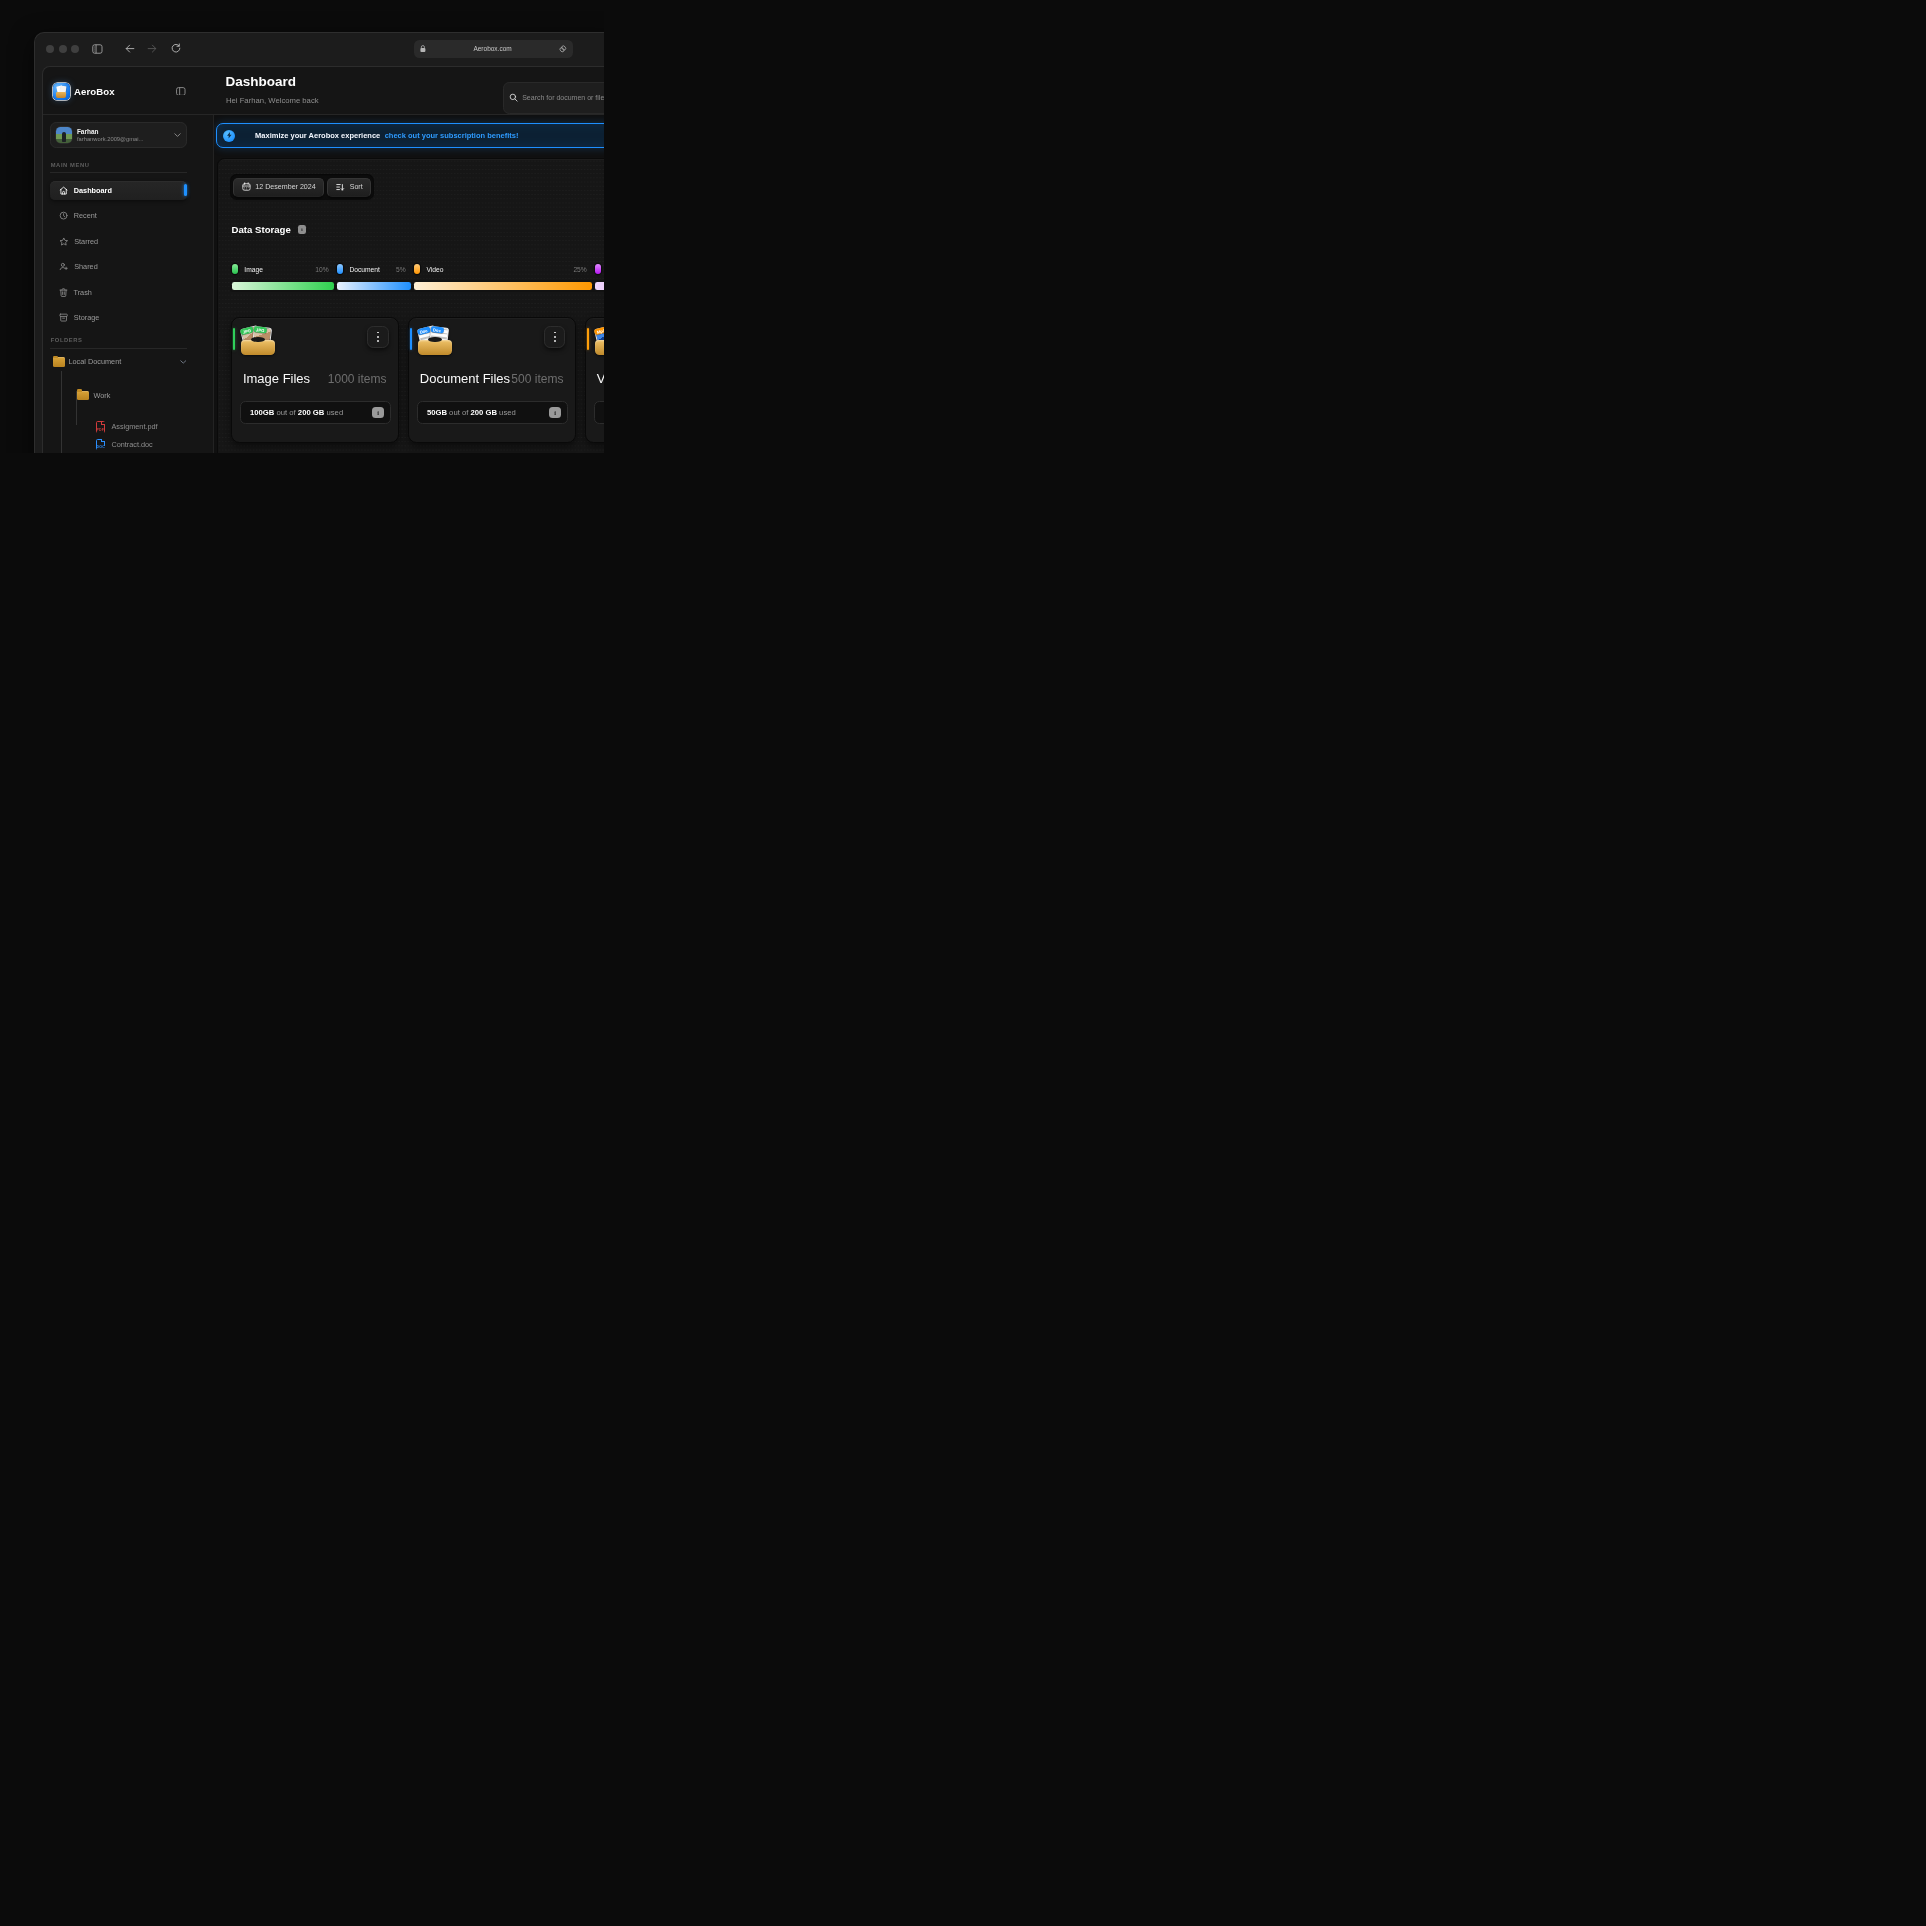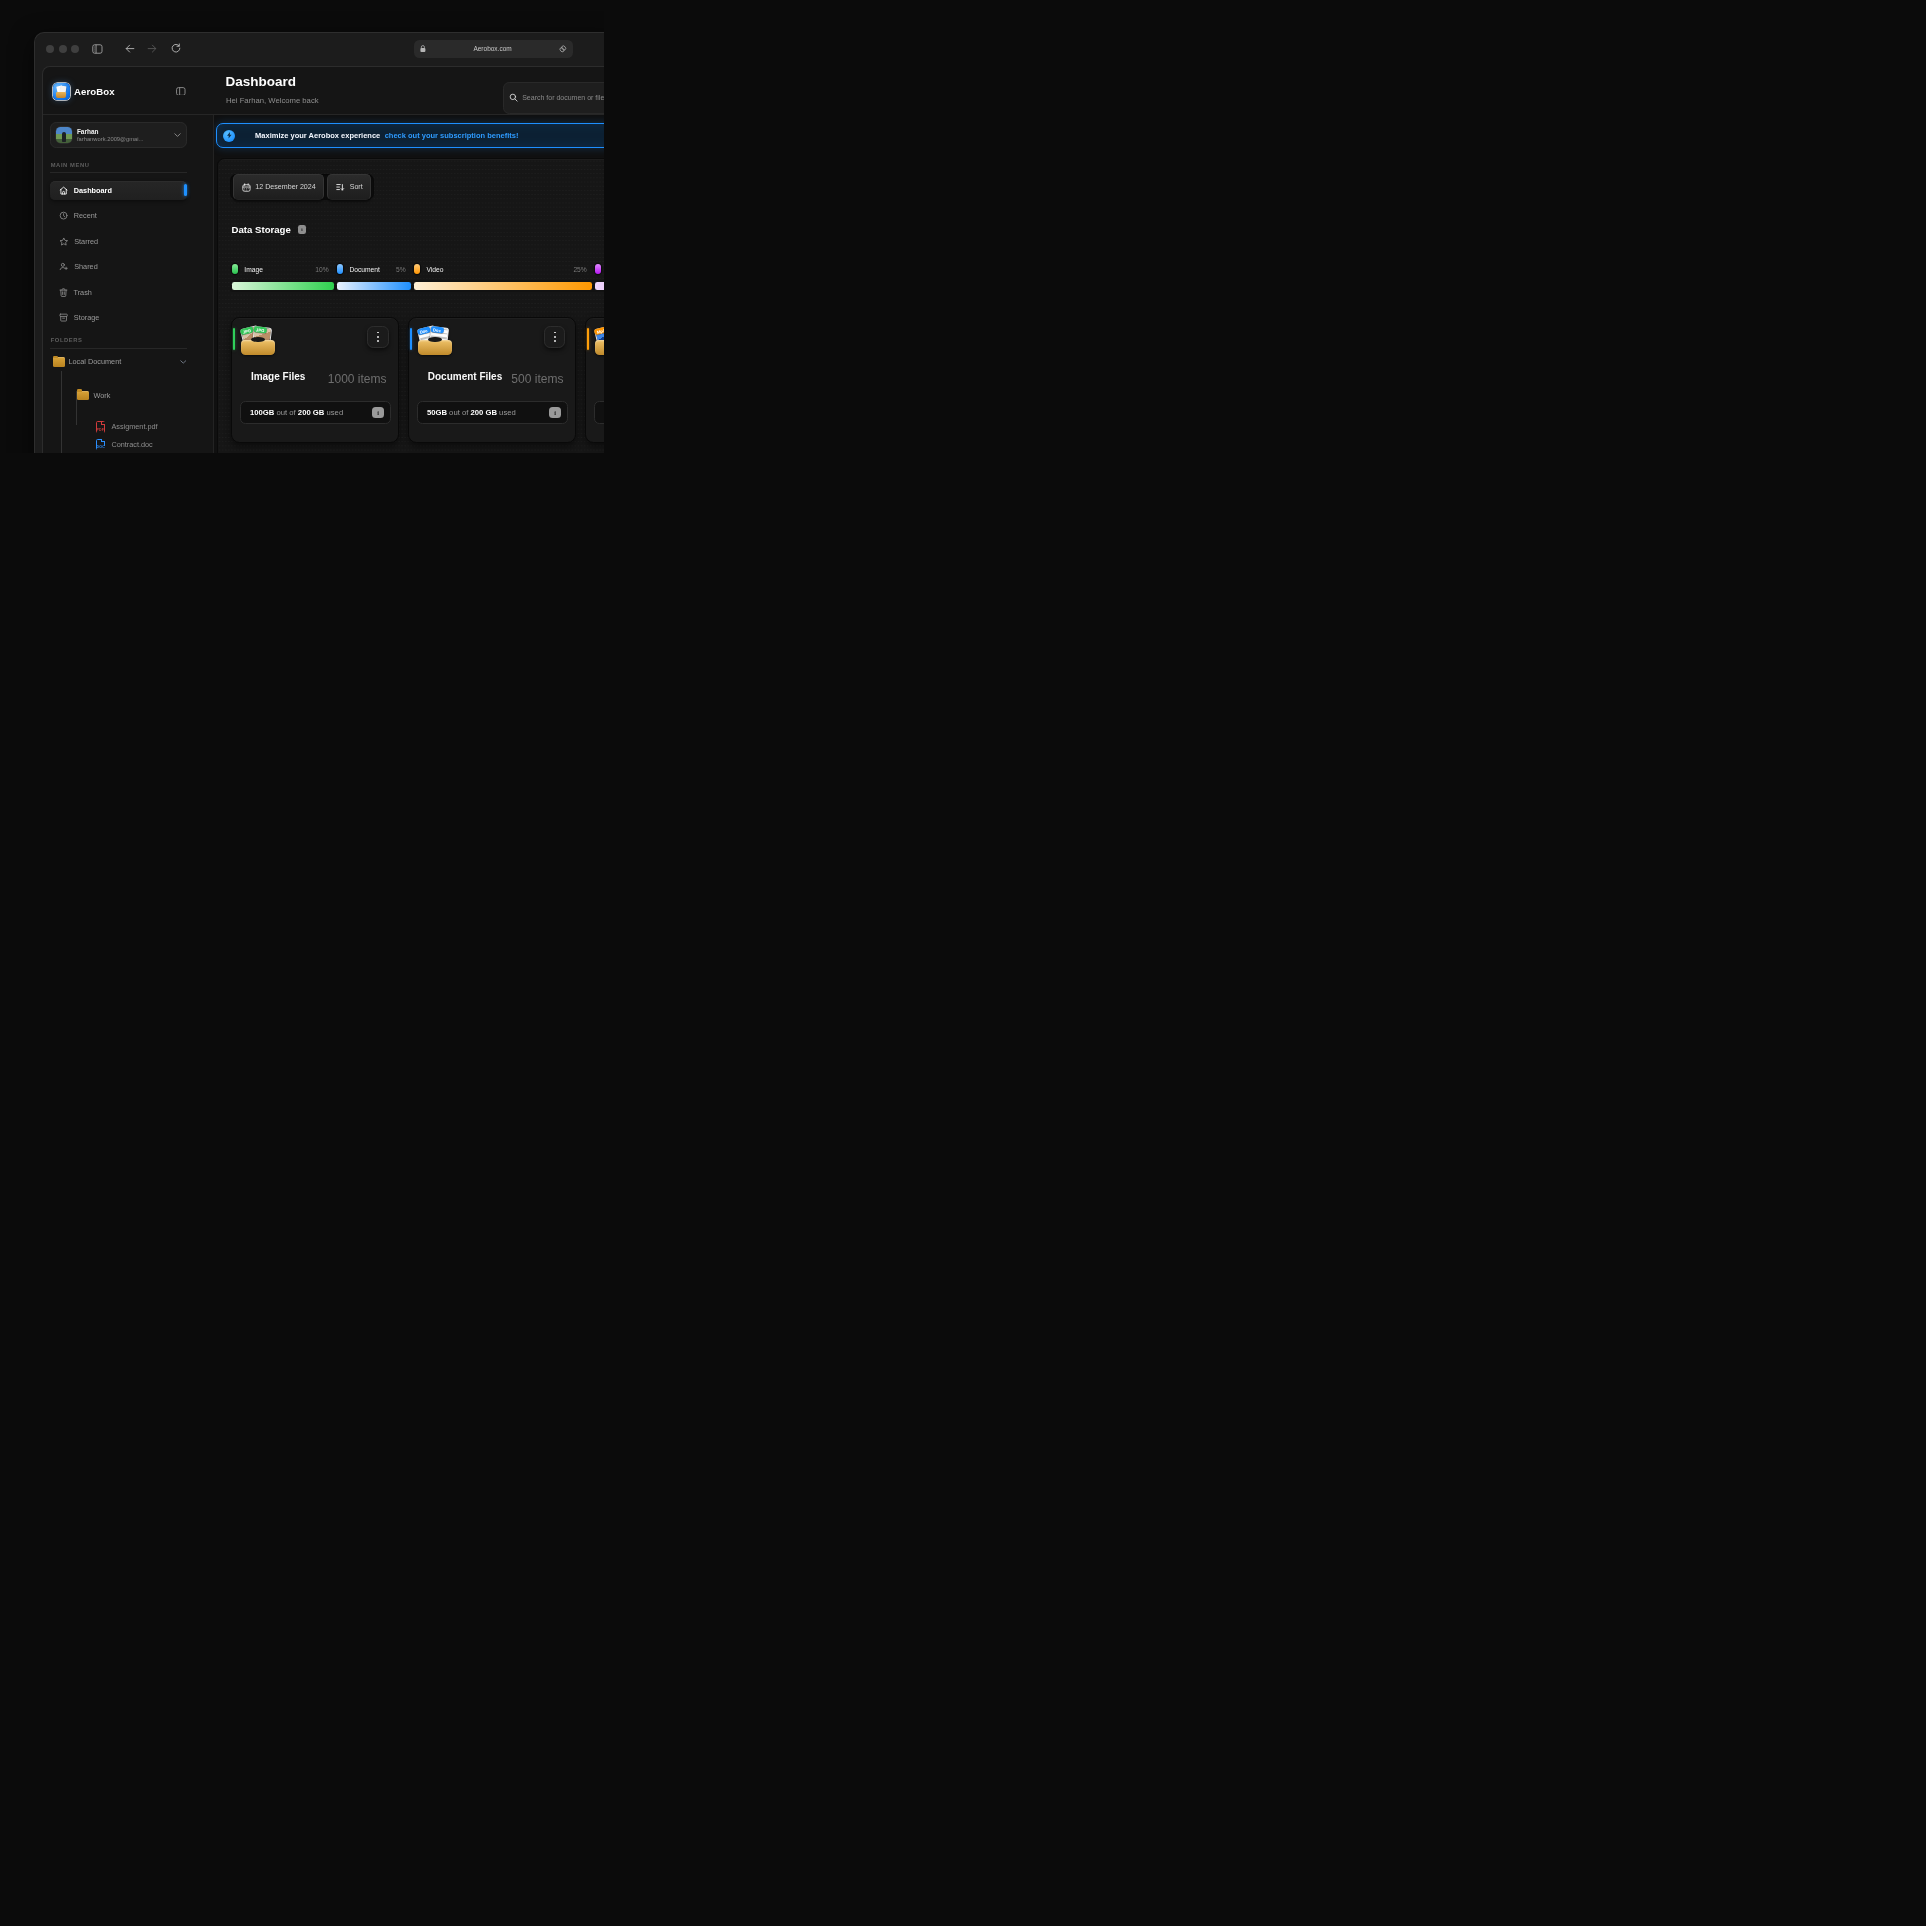--- a/index.html
+++ b/index.html
@@ -92,21 +92,21 @@
   .banner-text { margin-left:20px; font-size:7.5px; }
   .banner-text .b1 { color:#f4f8ff; font-weight:700; }
   .banner-text .b2 { color:#2e9bff; font-weight:600; margin-left:2.3px; }
 
   .panel { position:absolute; left:3.1px; top:43px; right:-9.2px; bottom:-7.7px; background:#161616;
     border-radius:7.7px; border:0.4px solid #0a0a0a; box-shadow:inset 0 0.4px 0 #242424; overflow:hidden;
     background-image:radial-gradient(rgba(255,255,255,.03) 0.5px, transparent 0.7px); background-size:3.1px 4.2px; }
 
   .controls { position:absolute; left:12px; top:15.4px; height:25.4px; background:#0e0e0e; border-radius:7px;
     display:flex; align-items:center; padding:0 3.1px; gap:3.1px; box-shadow:inset 0 0.8px 2.3px rgba(0,0,0,.7); }
-  .ctrl-btn { height:26px; border-radius:5px; background:linear-gradient(#2b2b2b,#1e1e1e);
+  .ctrl-btn { height:19px; border-radius:5px; background:linear-gradient(#2b2b2b,#1e1e1e);
     border:0.4px solid #353535; border-bottom-color:#222; display:flex; align-items:center; padding:0 7.7px;
     color:#d6d6d6; font-size:7.1px; gap:4.6px; box-shadow:0 1.2px 2.3px rgba(0,0,0,.5); cursor:pointer; }
 
   .ds-title-row { position:absolute; left:13.5px; top:65px; display:flex; align-items:center; gap:7.3px; }
   .ds-title { font-size:9.6px; font-weight:700; color:#fff; }
   .info-chip { width:7.7px; height:8.5px; border-radius:2.3px; background:#8f8f8f; color:#161616;
     display:flex; align-items:center; justify-content:center; font-size:5px; font-weight:700; font-family:"Liberation Serif",serif; }
 
   .legend-row { position:absolute; left:13.5px; top:105px; right:0; display:flex; gap:3.1px; }
   .legend-cell { display:flex; align-items:center; }
@@ -119,21 +119,21 @@
   .bar-seg { height:8.9px; border-radius:2.3px; }
 
   .cards { position:absolute; left:13px; top:158px; display:flex; gap:8.9px; }
   .card { width:168px; height:126px; background:#191919; border-radius:8.5px; border:0.4px solid #090909;
     box-shadow:inset 0 0.4px 0 #262626, 0 3.1px 7px rgba(0,0,0,.45); position:relative; flex:0 0 168px; }
   .accent { position:absolute; left:0.8px; top:10px; width:1.9px; height:21.6px; border-radius:1.5px; }
   .kebab { position:absolute; right:9.6px; top:7.7px; width:21.6px; height:22px; border-radius:6.2px;
     background:#1b1b1b; border:0.8px solid #2d2d2d; box-shadow:0 2.3px 4.6px rgba(0,0,0,.55);
     display:flex; flex-direction:column; align-items:center; justify-content:center; gap:2.3px; cursor:pointer; }
   .kebab i { width:1.9px; height:1.9px; border-radius:50%; background:#e8e8e8; }
-  .card-title { position:absolute; left:10.8px; top:53px; font-size:10px; font-weight:700; color:#fafafa;margin-left:8px; }
+  .card-title { position:absolute; left:10.8px; top:53px; font-size:13px; font-weight:400; color:#fafafa; }
   .card-count { position:absolute; right:11.6px; top:54px; font-size:12px; color:#6e6e6e; }
   .usage { position:absolute; left:8px; top:83px; width:151px; height:23px; background:#101010;
     border:0.8px solid #2c2c2c; border-radius:5.4px; display:flex; align-items:center; padding:0 6.2px 0 8.9px; }
   .usage .u-text { font-size:7.7px; color:#9a9a9a; }
   .usage .u-text b { color:#fff; font-weight:700; }
   .usage .u-info { margin-left:auto; width:11.6px; height:11.6px; border-radius:3.5px; background:#9a9a9a; color:#141414;
     display:flex; align-items:center; justify-content:center; font-size:6.2px; font-weight:700; font-family:"Liberation Serif",serif; }
 
   
   .bigfolder { position:absolute; left:9.2px; top:7px; width:35px; height:30px; }

